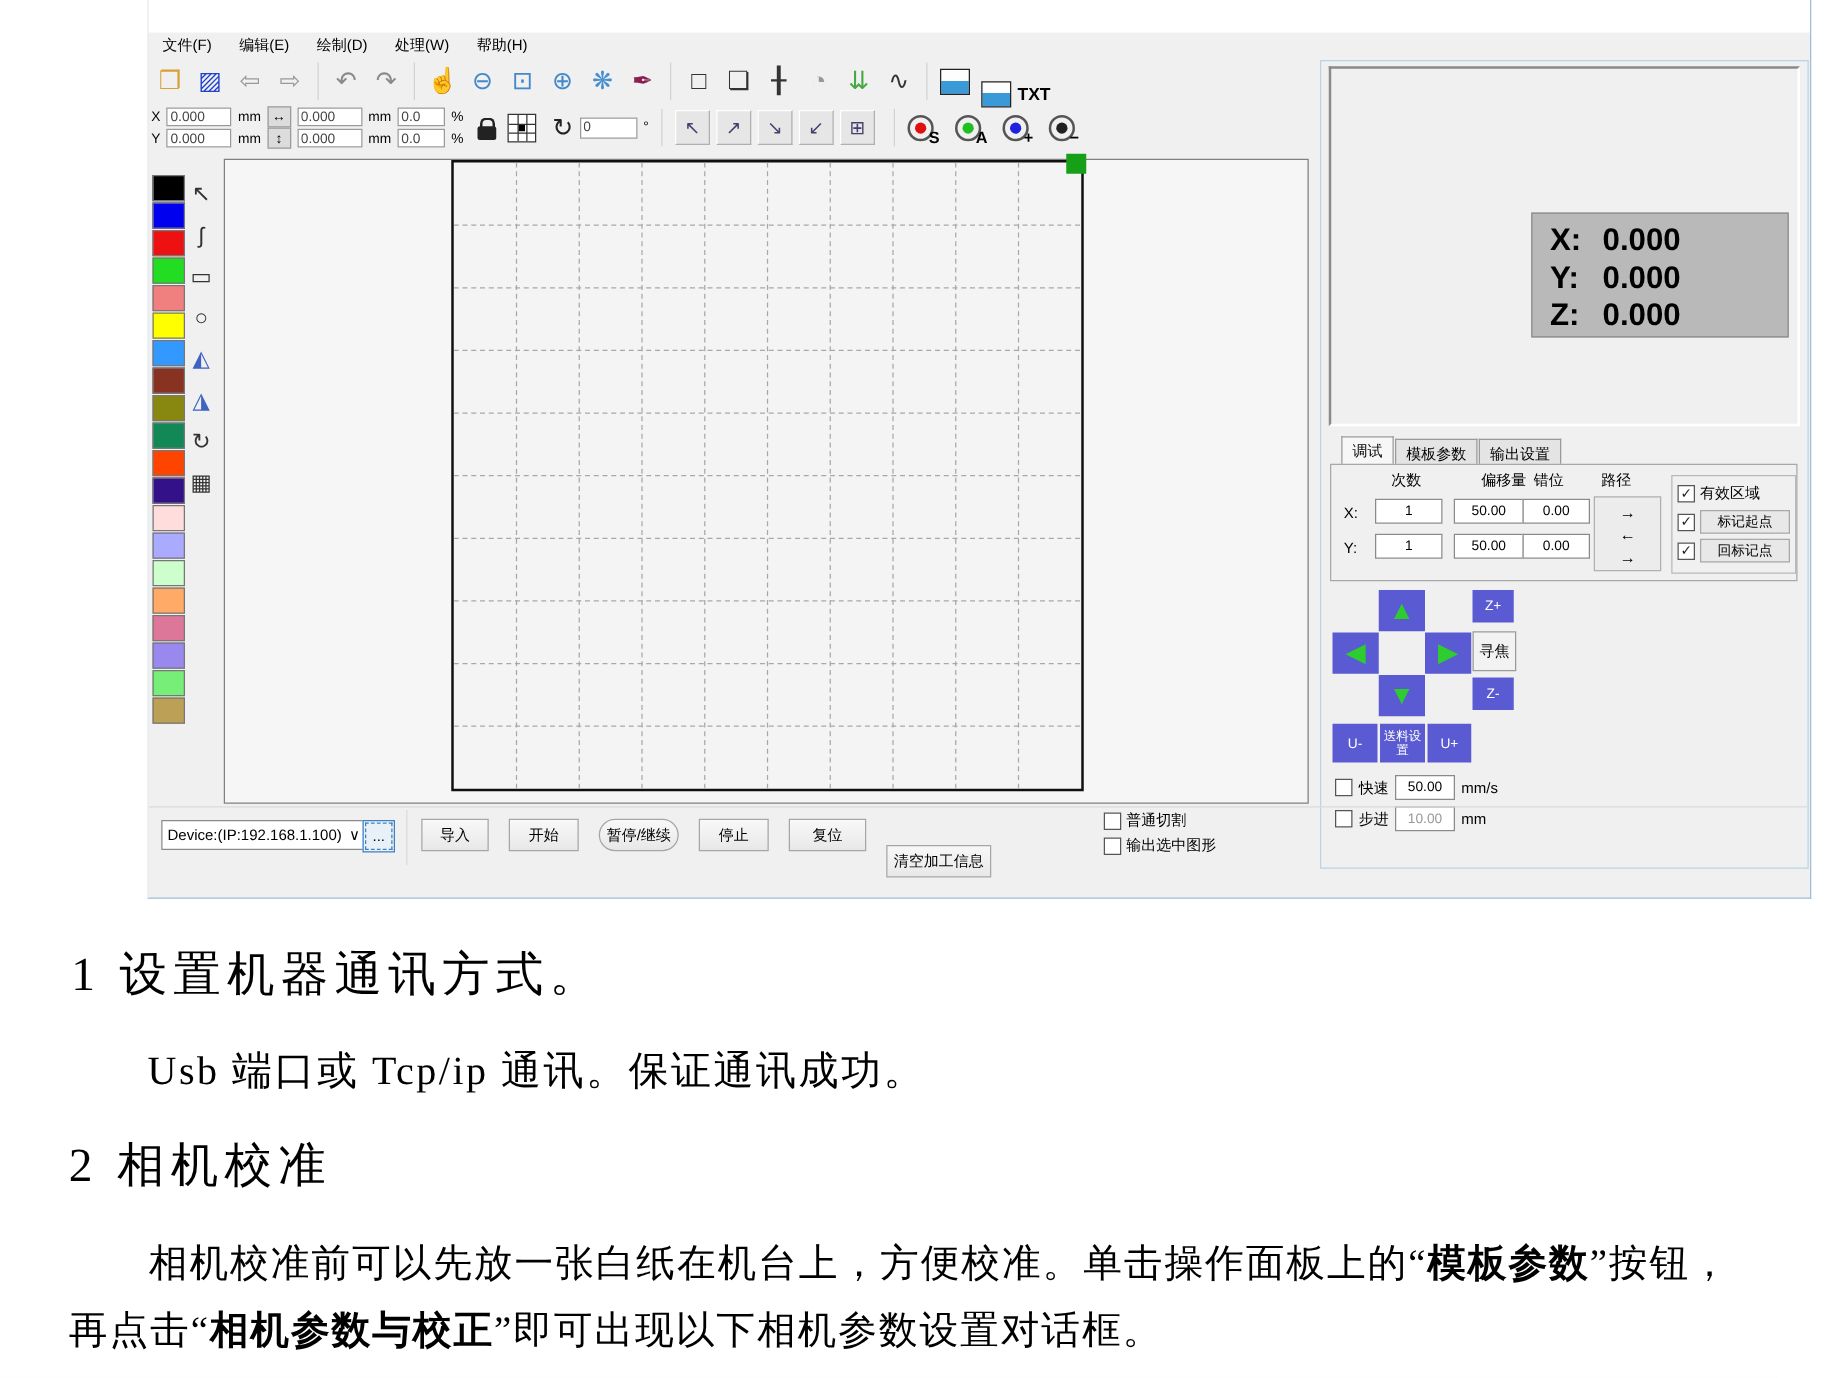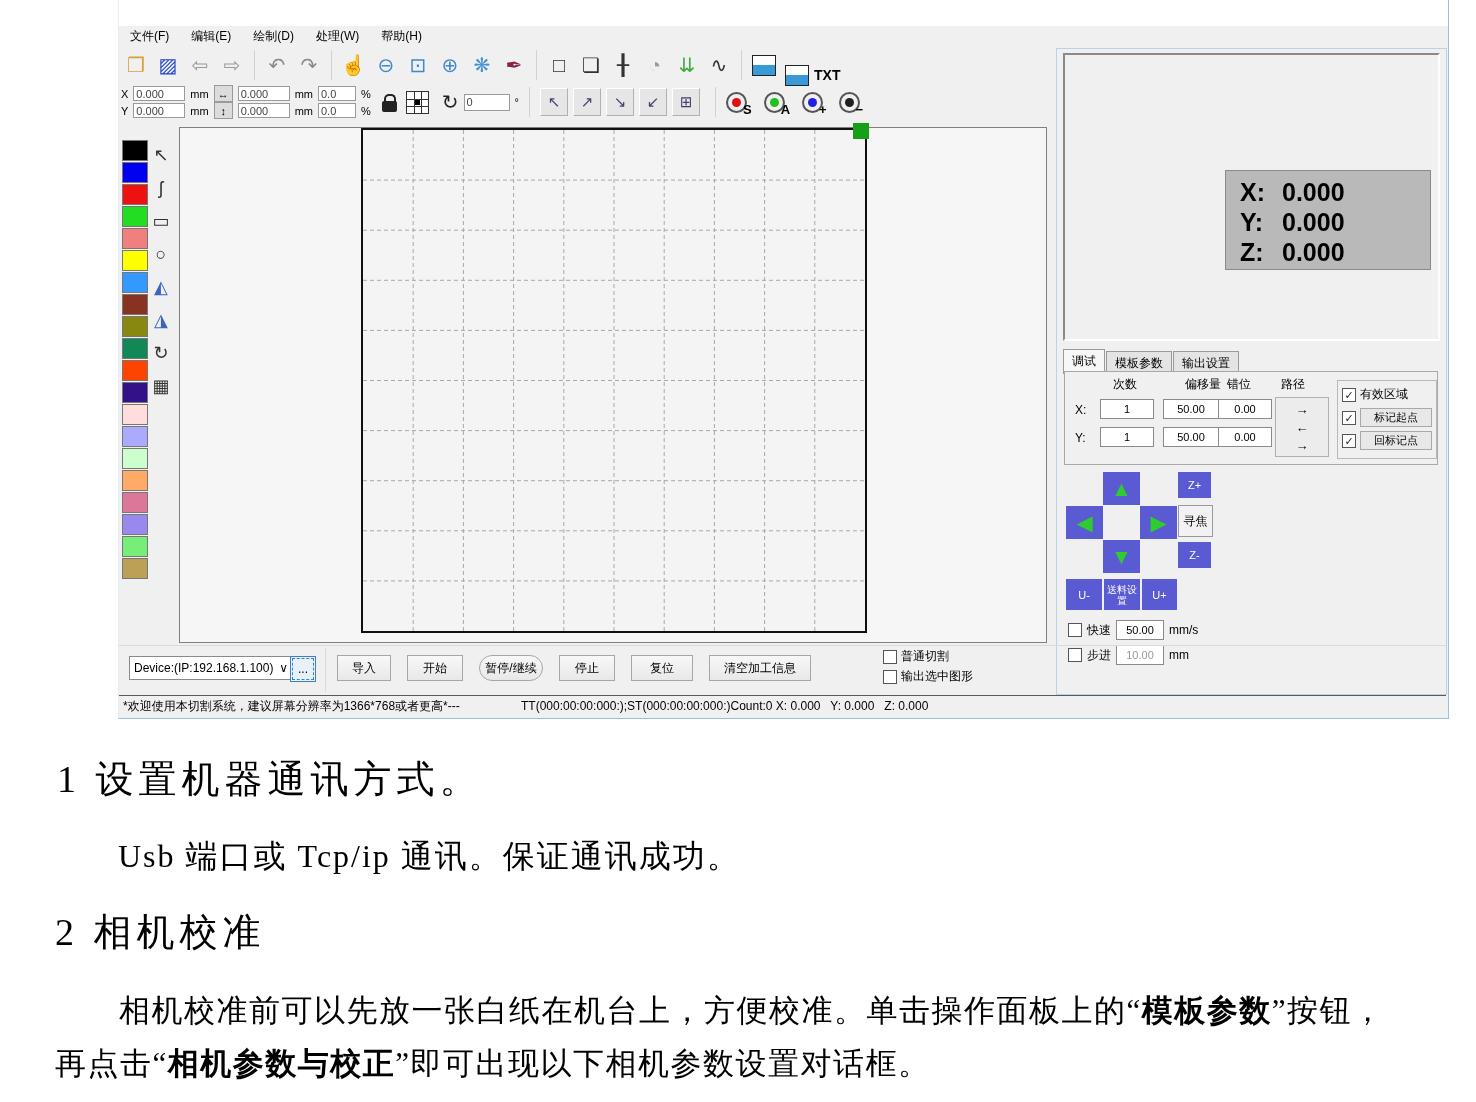--- a/index.html
+++ b/index.html
@@ -45,21 +45,21 @@
   .tool-btn{width:26px;height:26px;display:flex;align-items:center;justify-content:center;font-size:18px;color:#333;}
   .tool-btn .mir{color:#3f64c0;}
   
   .canvas{position:absolute;left:60px;top:127px;width:866px;height:514px;background:#f6f6f6;border:1px solid #7f7f7f;}
   .workarea{position:absolute;left:181px;top:0px;width:502px;height:501px;border:2px solid #101010;background:#f4f4f4;}
   .origin-marker{position:absolute;right:-4px;top:-7px;width:16px;height:16px;background:var(--marker-green,#17a017);}
   
   .rpanel{position:absolute;left:937px;top:48px;width:389px;height:645px;border:1px solid #b8d4e6;background:#f0f0f0;font-size:12px;}
   .campanel{position:absolute;left:6px;top:4px;width:373px;height:284px;background:#f0f0f0;
             border:2px solid;border-color:#8a8a8a #fff #fff #8a8a8a;}
-  .tabs{position:absolute;left:6px;top:300px;display:flex;align-items:flex-end;}
+  .tabs{position:absolute;left:16px;top:300px;display:flex;align-items:flex-end;}
   .tab{padding:3px 8px 2px;border:1px solid #9a9a9a;border-bottom:none;background:#e4e4e4;margin-right:1px;font-size:12px;}
   .tab.active{background:#f7f7f7;padding-bottom:4px;}
   .gbox{position:absolute;left:7px;top:322px;width:372px;height:92px;border:1px solid #a8a8a8;background:#f0f0f0;}
   .gl{position:absolute;font-size:12px;}
   .pin{position:absolute;height:16px;border:1px solid #8a8a8a;background:#fff;font-size:11px;text-align:center;font-family:"Liberation Sans",sans-serif;}
   .path-ico{position:absolute;left:210px;top:25px;width:46px;height:54px;border:1px solid #b0b0b0;background:#ececec;
             display:flex;flex-direction:column;justify-content:space-around;font-size:13px;line-height:1;padding:2px 3px;}
   .path-ico span{display:block;text-align:center;}
   .cbox{position:absolute;left:272px;top:8px;width:98px;height:77px;border:1px solid #b8b8b8;}
   .cbrow{position:absolute;left:4px;display:flex;align-items:center;gap:4px;}
@@ -413,38 +413,34 @@
         <span>∨</span>
       </div>
       <div class="browse">...</div>
       <div class="vsep"></div>
       <div class="ctrls" id="ctrl-buttons">
           <div class="btn" style="width: 54px;">导入</div>
           <div class="btn" style="width: 56px;">开始</div>
           <div class="btn" style="width: 64px; border-radius: 13px;">暂停/继续</div>
           <div class="btn" style="width: 56px;">停止</div>
           <div class="btn" style="width: 62px;">复位</div>
-          <div class="btn" style="width: 102px;">清空加工信息</div>
+          <div class="btn" style="width: 84px; margin-top: 21px;">清空加工信息</div>
         </div>
       <div class="outchecks" id="out-checks">
           <div class="r">
             <span class="cbx"></span>
             <span>普通切割</span>
           </div>
           <div class="r">
             <span class="cbx"></span>
             <span>输出选中图形</span>
           </div>
         </div>
     </div>
 
-    <div class="statusbar">
-      <span class="sl">*欢迎使用本切割系统，建议屏幕分辨率为1366*768或者更高*---</span>
-      <span class="sr">TT(000:00:00:000:);ST(000:00:00:000:)Count:0 X: 0.000   Y: 0.000   Z: 0.000</span>
-    </div>
   </div>
 
   <div class="doc">
     <div class="doc-h doc-h1">1 设置机器通讯方式。</div>
     <div class="doc-p1">Usb 端口或 Tcp/ip 通讯。保证通讯成功。</div>
     <div class="doc-h doc-h2">2 相机校准</div>
     <div class="doc-p2" id="p2"><span>相机校准前可以先放一张白纸在机台上，方便校准。单击操作面板上的“</span><b>模板参数</b><span>”按钮，再点击“</span><b>相机参数与校正</b><span>”即可出现以下相机参数设置对话框。</span></div>
   </div>
 </div>
 

